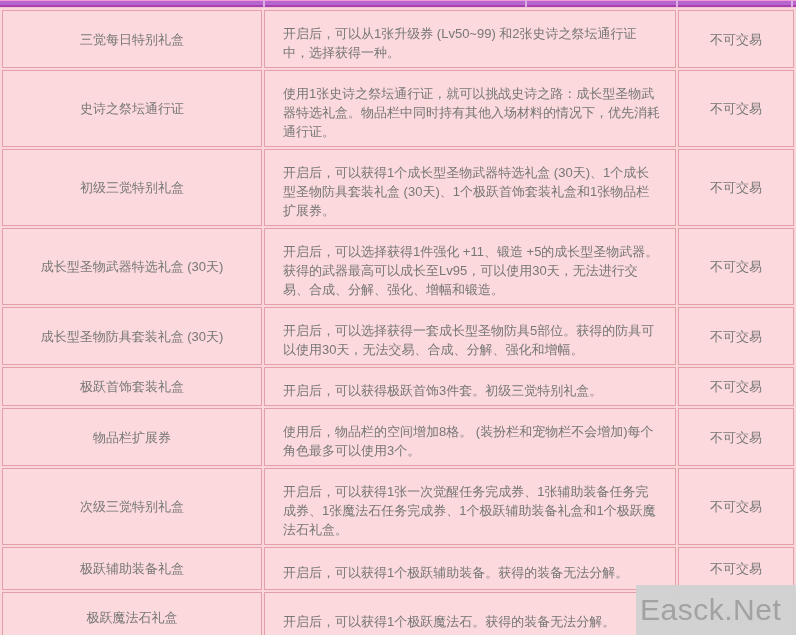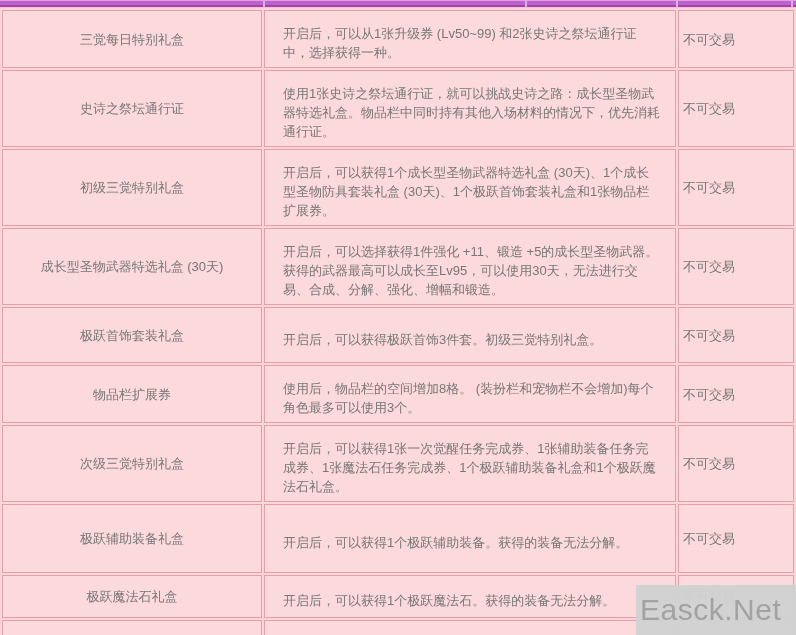--- a/index.html
+++ b/index.html
@@ -39,21 +39,21 @@
     border:1px solid #e2a0aa;
     background:#fcd9dc;
     color:#777777;
     font-size:13px;
     line-height:19px;
     vertical-align:middle;
     overflow:hidden;
   }
   td.c-name{text-align:center;padding:2px 6px;}
   td.c-desc{text-align:left;padding:13px 14px 5px 18px;}
-  td.c-trade{text-align:left;padding:2px 4px;}
+  td.c-trade{text-align:center;padding:2px 4px;}
 
   
   tbody tr:nth-child(1){height:34px}
   tbody tr:nth-child(2){height:74px}
   tbody tr:nth-child(3){height:69px}
   tbody tr:nth-child(4){height:64px}
   tbody tr:nth-child(5){height:56px}
   tbody tr:nth-child(6){height:39px}
   tbody tr:nth-child(7){height:42px}
   tbody tr:nth-child(8){height:69px}
@@ -113,20 +113,25 @@
       <td class="c-desc">开启后，可以获得1个成长型圣物武器特选礼盒 (30天)、1个成长型圣物防具套装礼盒 (30天)、1个极跃首饰套装礼盒和1张物品栏扩展券。</td>
       <td class="c-trade">不可交易</td>
     </tr>
 
     <tr class="item-row">
       <td class="c-name">成长型圣物武器特选礼盒 (30天)</td>
       <td class="c-desc">开启后，可以选择获得1件强化 +11、锻造 +5的成长型圣物武器。获得的武器最高可以成长至Lv95，可以使用30天，无法进行交易、合成、分解、强化、增幅和锻造。</td>
       <td class="c-trade">不可交易</td>
     </tr>
 
+    <tr class="item-row">
+      <td class="c-name">成长型圣物防具套装礼盒 (30天)</td>
+      <td class="c-desc">开启后，可以选择获得一套成长型圣物防具5部位。获得的防具可以使用30天，无法交易、合成、分解、强化和增幅。</td>
+      <td class="c-trade">不可交易</td>
+    </tr>
 
     <tr class="item-row">
       <td class="c-name">极跃首饰套装礼盒</td>
       <td class="c-desc">开启后，可以获得极跃首饰3件套。初级三觉特别礼盒。</td>
       <td class="c-trade">不可交易</td>
     </tr>
 
     <tr class="item-row">
       <td class="c-name">物品栏扩展券</td>
       <td class="c-desc">使用后，物品栏的空间增加8格。 (装扮栏和宠物栏不会增加)每个角色最多可以使用3个。</td>

